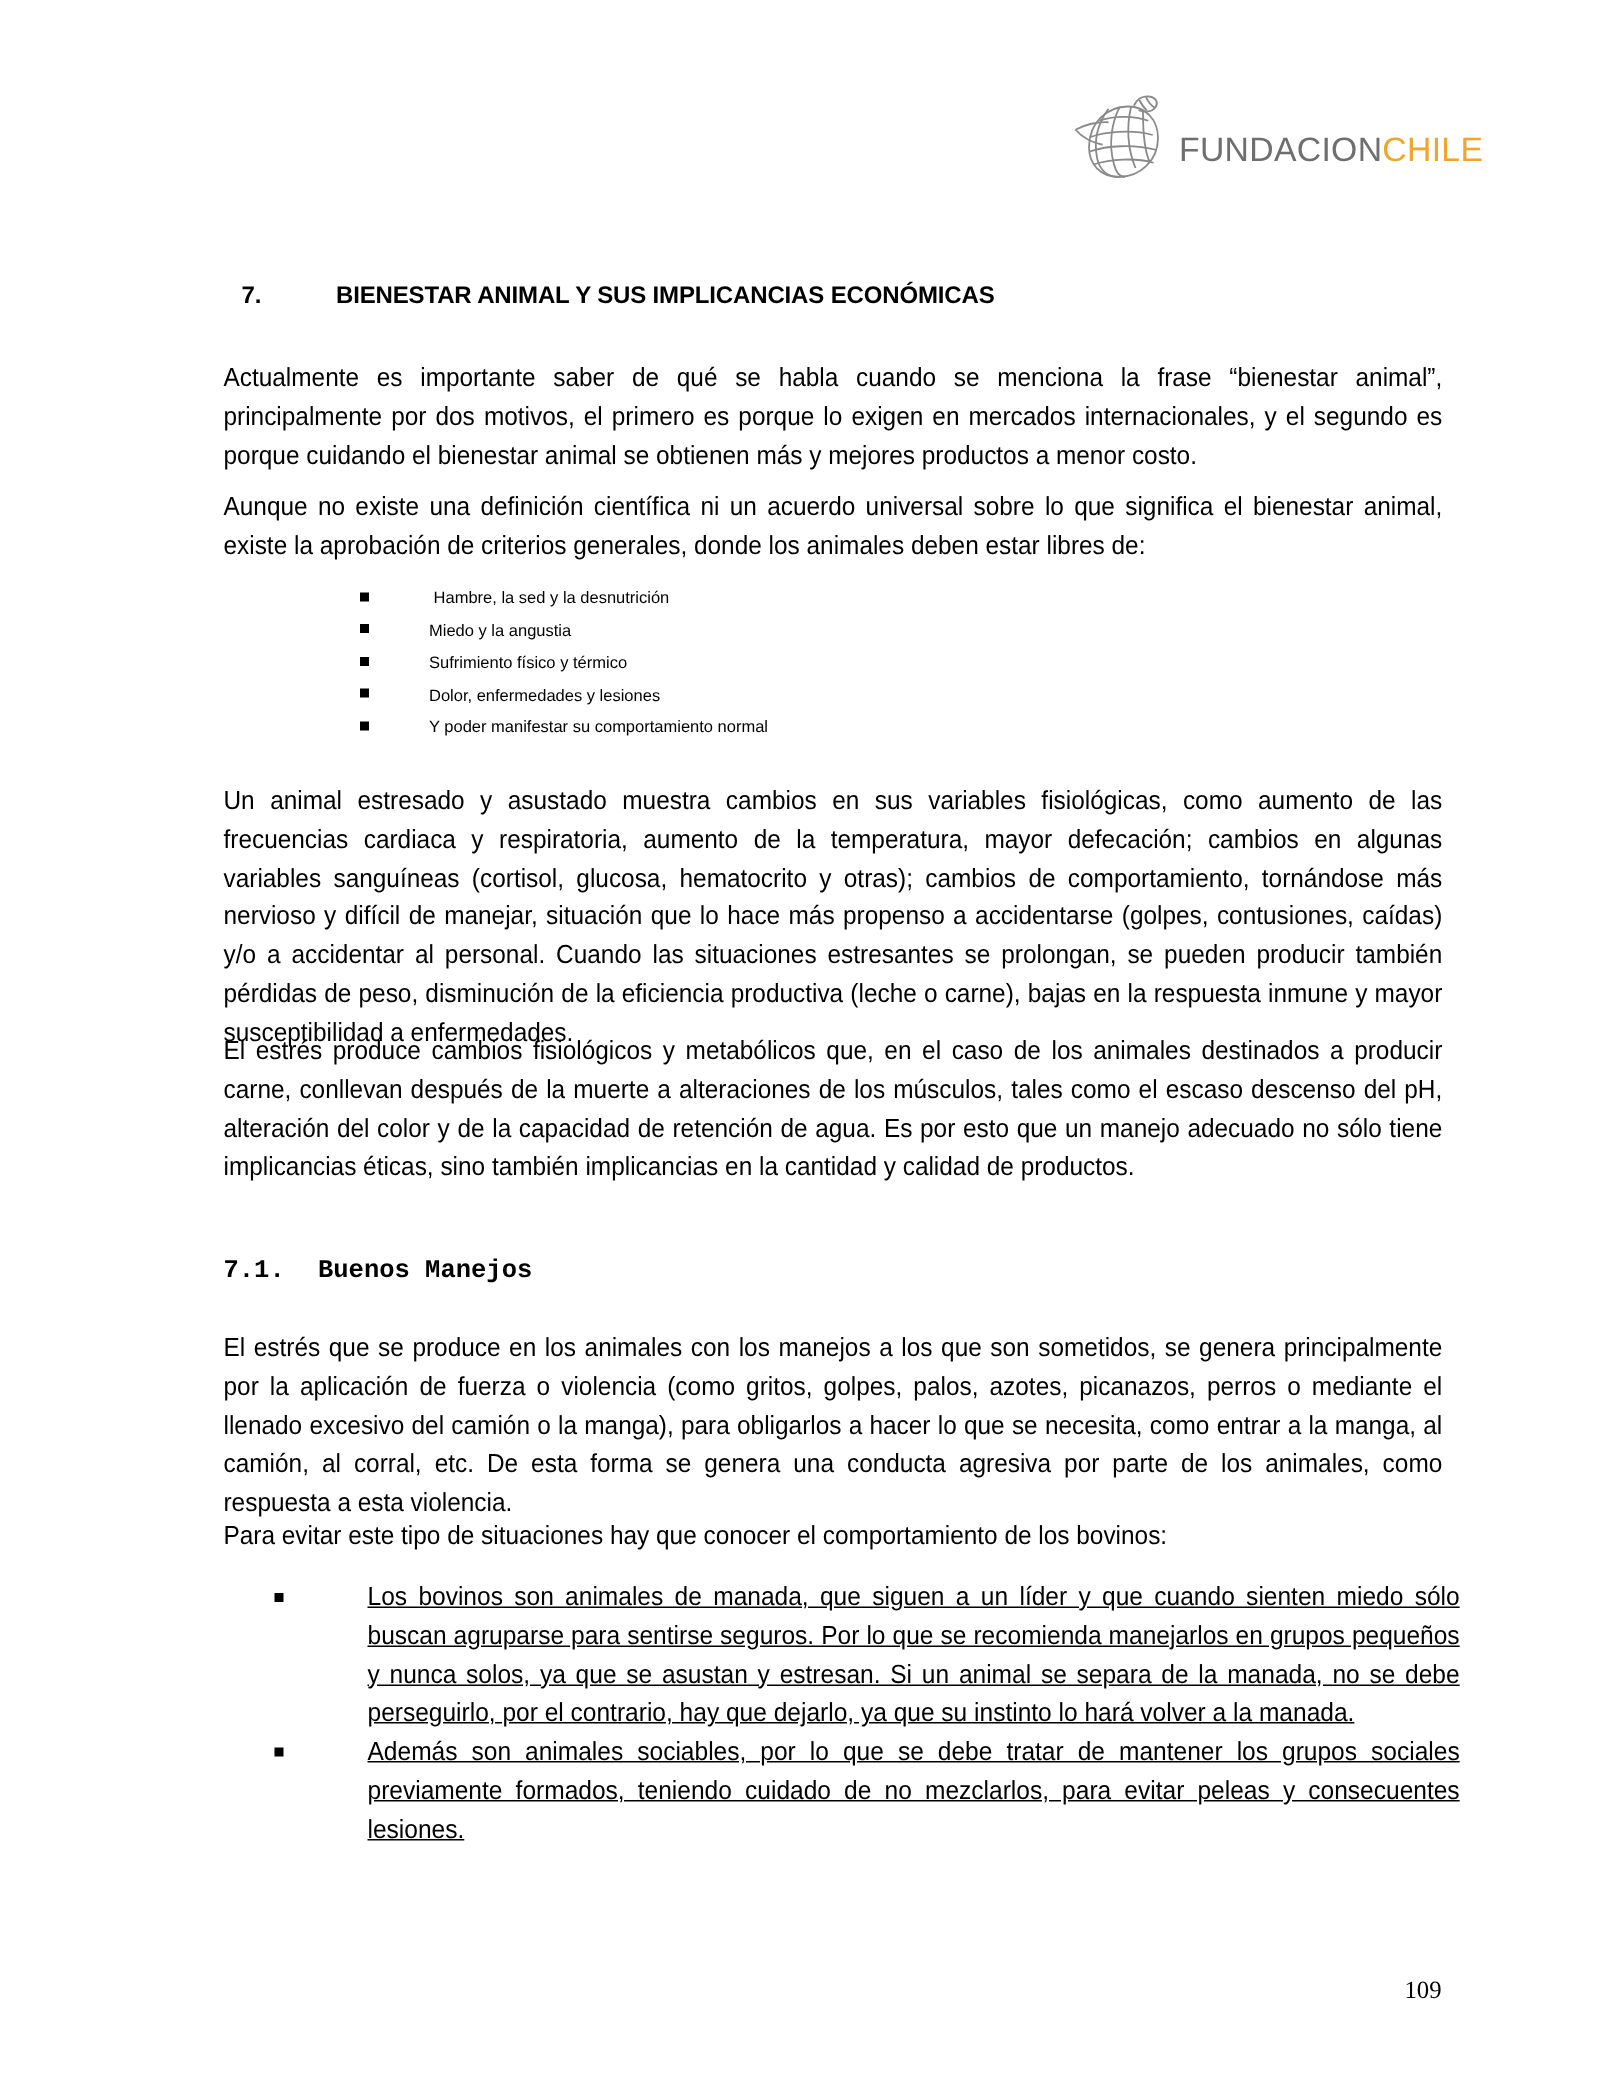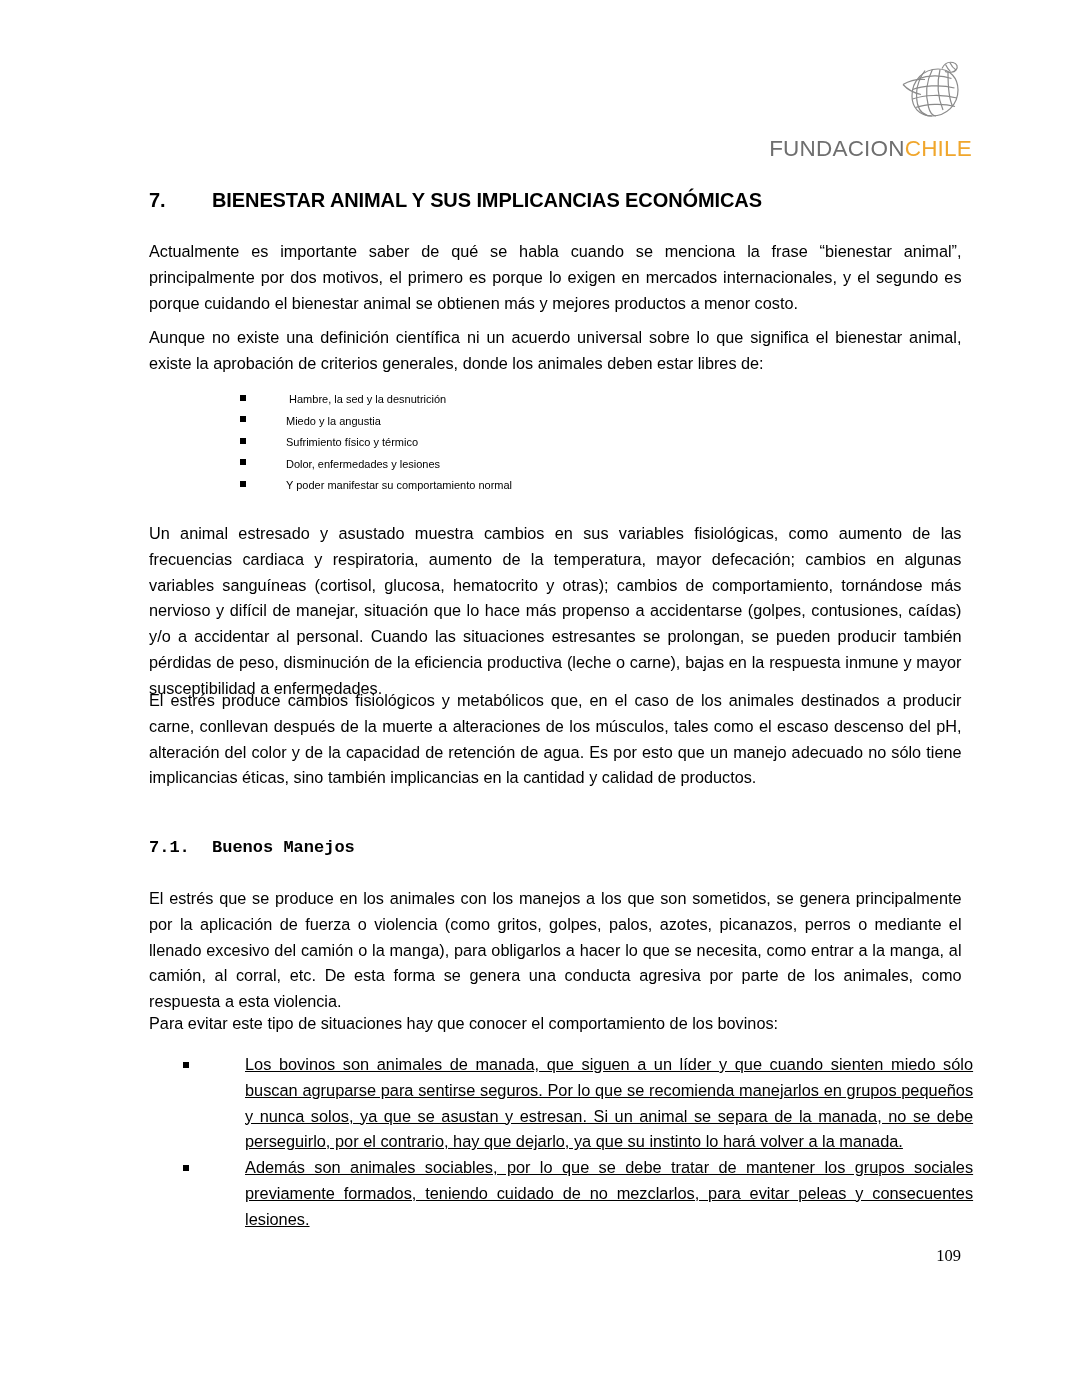--- a/index.html
+++ b/index.html
@@ -23,22 +23,21 @@
   }
 
   
   .logo-block {
     position: absolute;
     top: 58px;
     left: 712px;
     width: 260px;
     height: 72px;
     display: flex;
-    align-items: flex-end;
-    flex-direction: column;
+    align-items: center;
   }
   .logo-mark {
     width: 72px;
     height: 68px;
     flex: 0 0 auto;
     position: relative;
     margin-right: 2px;
   }
   .logo-mark svg { display: block; }
   .logo-wordmark {
@@ -58,23 +57,23 @@
     left: 149px;
     top: 0;
     width: 812px;
   }
 
   .h1 {
     margin: 0;
     padding: 0;
     position: absolute;
     top: 189px;
-    left: 0;
-    width: 812px;
-    font-size: 20px;
+    left: 12px;
+    width: 812px;
+    font-size: 16px;
     font-weight: bold;
     letter-spacing: -0.1px;
     white-space: nowrap;
   }
   .h1 .num { display: inline-block; width: 63px; }
 
   .h2 {
     margin: 0;
     position: absolute;
     top: 838px;
@@ -155,21 +154,21 @@
     transform: scaleX(0.94);
     transform-origin: left top;
     width: 106.4%;
   }
   .list-b li .sq { top: 0.56em; }
   .list-b li + li { }
 
   .page-number {
     position: absolute;
     left: 0;
-    top: 1246px;
+    top: 1317px;
     width: 812px;
     text-align: right;
     font-family: "Liberation Serif", serif;
     font-size: 16.5px;
   }
 </style>
 </head>
 <body>
 
 <div class="page">

